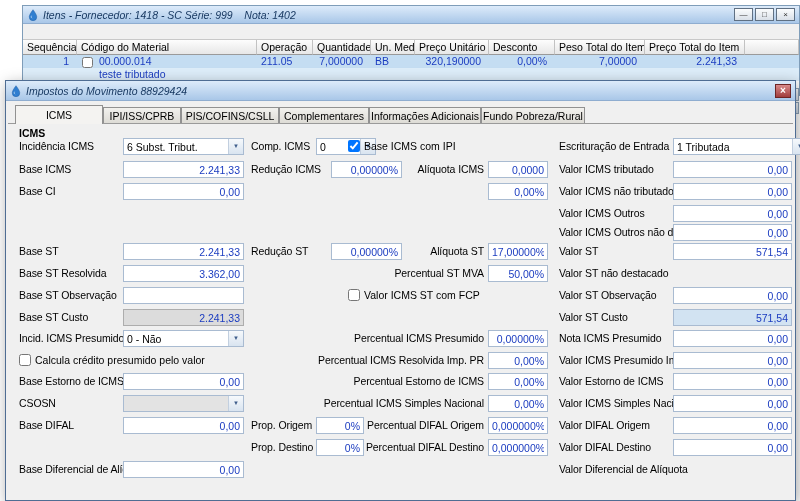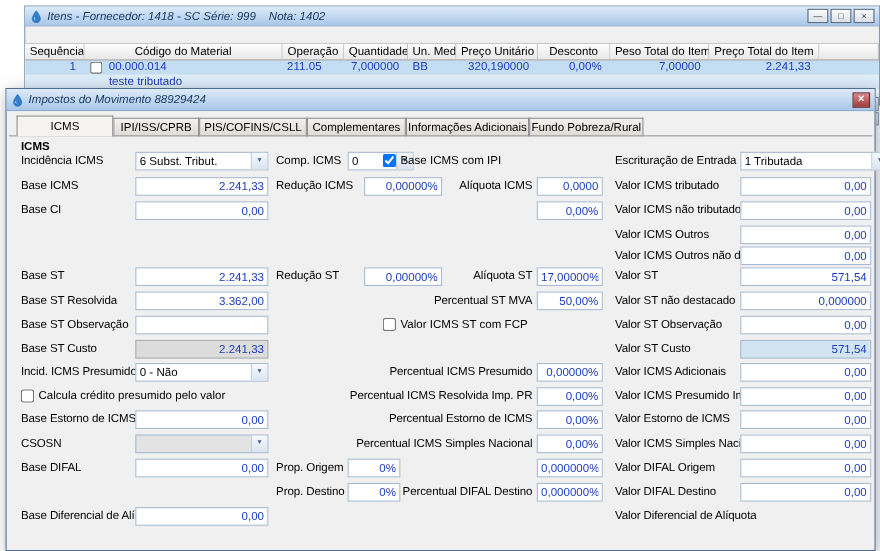--- a/index.html
+++ b/index.html
@@ -9,21 +9,21 @@
   .win{position:absolute;left:22px;top:5px;width:778px;height:91px;border:1px solid #7f9db9;background:#f0f0f0;}
   .titlebar{height:18px;background:linear-gradient(#ddebfa,#a9c7e8);border-bottom:1px solid #8fadd0;
     display:flex;align-items:center;padding:0 4px;gap:4px;}
   .titlebar .ttl{color:#15365f;white-space:pre;flex:1;overflow:hidden;font-style:italic;}
   .winbtns{display:flex;gap:2px;}
   .wbtn{width:19px;height:13px;border:1px solid #5f7083;background:linear-gradient(#fbfcfd,#d9e0e8);
     font-size:8px;line-height:11px;text-align:center;color:#333;cursor:default;}
   .drop{width:12px;height:12px;flex:0 0 12px;}
   
   .tablewrap{position:absolute;left:0;top:33px;right:0;bottom:0;background:#fff;border-top:1px solid #c8c8c8;}
-  .thead{display:flex;height:15px;text-align:center;}
+  .thead{display:flex;height:15px;}
   .th{height:15px;padding:1px 4px;background:linear-gradient(#fdfdfd,#e7e7e7);
     border-right:1px solid #c2c2c2;border-bottom:1px solid #9a9a9a;white-space:nowrap;overflow:hidden;}
   .trow{cursor:default;}
   .tline{display:flex;height:13px;line-height:13px;background:#c4ddf2;color:#1b3cc0;}
   .tline2{display:flex;height:13px;line-height:13px;background:#ddedf9;color:#1b3cc0;}
   .td{padding:0 4px;white-space:nowrap;overflow:hidden;}
   .num{text-align:right;padding-right:8px;}
   .cbx{width:11px;height:11px;margin:1px 3px 0 1px;vertical-align:middle;}
   .vscroll{position:absolute;right:0;top:48px;bottom:0;width:14px;background:#e9eef4;border-left:1px solid #b9c4d0;}
   .sbtn{width:13px;height:13px;border:1px solid #8fa3b8;background:linear-gradient(#fdfdfd,#dbe3ec);
@@ -181,21 +181,20 @@
   <span class="lbl r3" style="top:164px">Alíquota ST</span>
   <input class="inp" style="left: 482px; top: 162px; width: 60px;" value="17,00000%">
   <span class="lbl r4" style="top:164px">Valor ST</span>
   <input class="inp" style="left: 667px; top: 162px; width: 119px;" value="571,54">
 
   <span class="lbl" style="left:13px;top:186px">Base ST Resolvida</span>
   <input class="inp" style="left: 117px; top: 184px; width: 121px;" value="3.362,00">
   <span class="lbl r3" style="top:186px">Percentual ST MVA</span>
   <input class="inp" style="left: 482px; top: 184px; width: 60px;" value="50,00%">
   <span class="lbl r4" style="top:186px">Valor ST não destacado</span>
-  <input class="inp" style="left: 667px; top: 184px; width: 119px;" value="0,000000">
 
   <span class="lbl" style="left:13px;top:208px">Base ST Observação</span>
   <input class="inp" style="left: 117px; top: 206px; width: 121px;" value="">
   <label class="cb" style="left:342px;top:208px">
     <input type="checkbox" style="">
     <span>Valor ICMS ST com FCP</span>
   </label>
   <span class="lbl r4" style="top:208px">Valor ST Observação</span>
   <input class="inp" style="left: 667px; top: 206px; width: 119px;" value="0,00">
 
@@ -204,21 +203,21 @@
   <span class="lbl r4" style="top:230px">Valor ST Custo</span>
   <input class="inp hl" style="left: 667px; top: 228px; width: 119px;" value="571,54">
 
   <span class="lbl" style="left:13px;top:251px">Incid. ICMS Presumido</span>
   <div class="combo" style="left:117px;top:249px;width:121px">
     <span class="ctxt">0 - Não</span>
     <span class="carr">▼</span>
   </div>
   <span class="lbl r3" style="top:251px">Percentual ICMS Presumido</span>
   <input class="inp" style="left: 482px; top: 249px; width: 60px;" value="0,00000%">
-  <span class="lbl r4" style="top:251px">Valor ICMS Adicionais</span>
+  <span class="lbl r4" style="top:251px">Nota ICMS Presumido</span>
   <input class="inp" style="left: 667px; top: 249px; width: 119px;" value="0,00">
 
   <label class="cb" style="left:13px;top:273px">
     <input type="checkbox" style="">
     <span>Calcula crédito presumido pelo valor</span>
   </label>
   <span class="lbl r3" style="top:273px">Percentual ICMS Resolvida Imp. PR</span>
   <input class="inp" style="left: 482px; top: 271px; width: 60px;" value="0,00%">
   <span class="lbl r4" style="top:273px">Valor ICMS Presumido Imp. PR</span>
   <input class="inp" style="left: 667px; top: 271px; width: 119px;" value="0,00">
@@ -237,20 +236,21 @@
   </div>
   <span class="lbl r3" style="top:316px">Percentual ICMS Simples Nacional</span>
   <input class="inp" style="left: 482px; top: 314px; width: 60px;" value="0,00%">
   <span class="lbl r4" style="top:316px">Valor ICMS Simples Nacional</span>
   <input class="inp" style="left: 667px; top: 314px; width: 119px;" value="0,00">
 
   <span class="lbl" style="left:13px;top:338px">Base DIFAL</span>
   <input class="inp" style="left: 117px; top: 336px; width: 121px;" value="0,00">
   <span class="lbl" style="left:245px;top:338px">Prop. Origem</span>
   <input class="inp" style="left: 310px; top: 336px; width: 48px;" value="0%">
+  <span class="lbl r3" style="top:338px">Percentual DIFAL Origem</span>
   <input class="inp" style="left: 482px; top: 336px; width: 60px;" value="0,000000%">
   <span class="lbl r4" style="top:338px">Valor DIFAL Origem</span>
   <input class="inp" style="left: 667px; top: 336px; width: 119px;" value="0,00">
 
   <span class="lbl" style="left:245px;top:360px">Prop. Destino</span>
   <input class="inp" style="left: 310px; top: 358px; width: 48px;" value="0%">
   <span class="lbl r3" style="top:360px">Percentual DIFAL Destino</span>
   <input class="inp" style="left: 482px; top: 358px; width: 60px;" value="0,000000%">
   <span class="lbl r4" style="top:360px">Valor DIFAL Destino</span>
   <input class="inp" style="left: 667px; top: 358px; width: 119px;" value="0,00">

